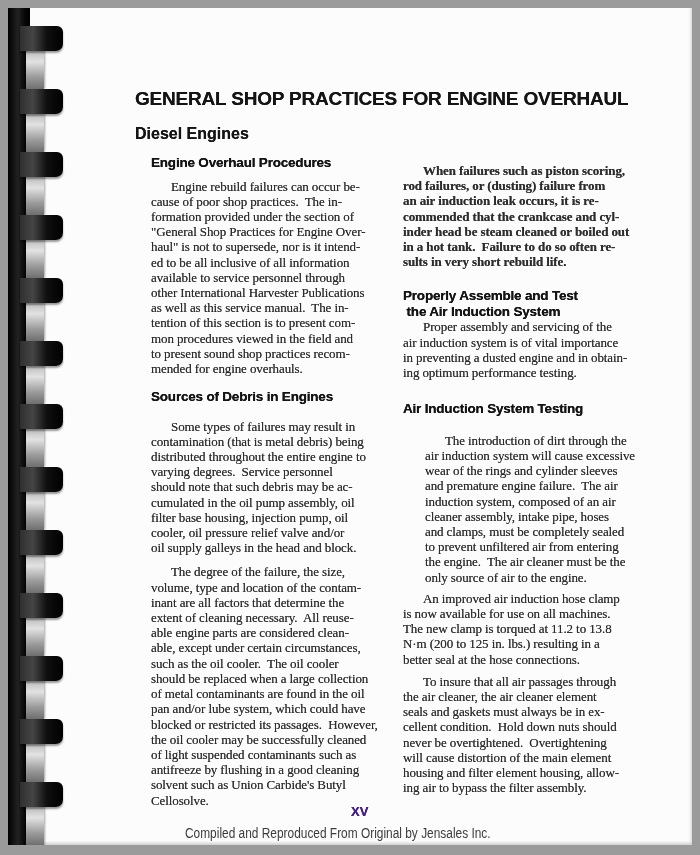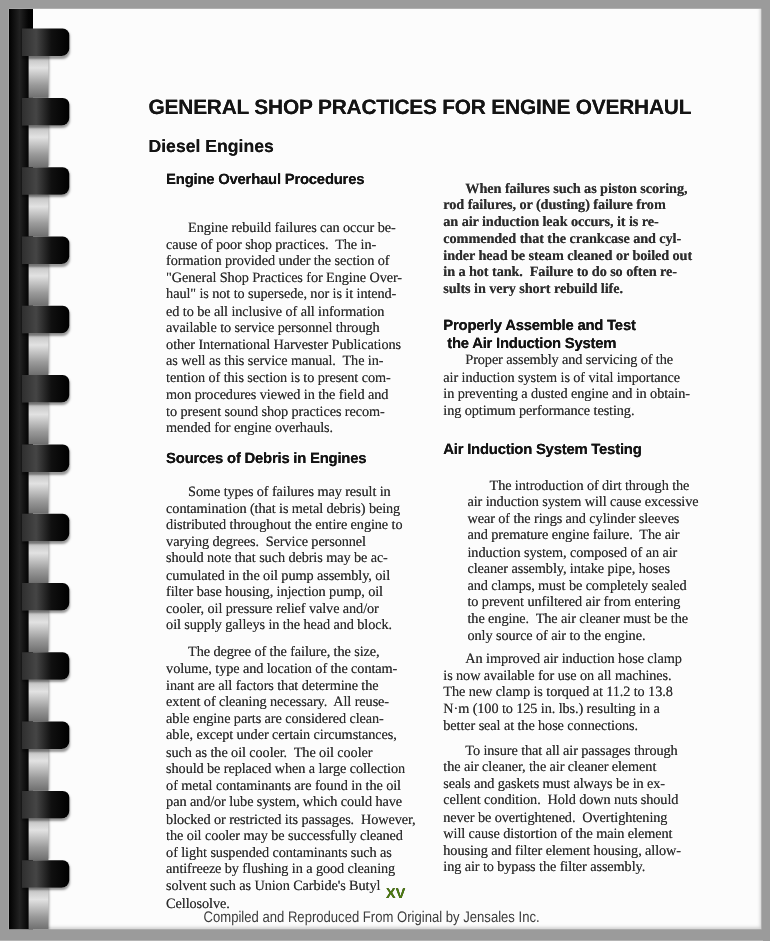--- a/index.html
+++ b/index.html
@@ -78,36 +78,36 @@
   .body-par{
     font-size:13px;line-height:15.2px;
     white-space:pre;
     text-indent:20px;
     letter-spacing:-0.1px;
     color:var(--ink);
     text-shadow:0 0 0.45px rgba(45,45,45,.75);
   }
   
   .col-left .sec-head.h1{margin-top:0;}
-  .col-left .p1{margin-top:28px;}
+  .col-left .p1{margin-top:8px;}
   .col-left .sec-head.h2{margin-top:13px;}
   .col-left .p2{margin-top:14px;}
   .col-left .p3{margin-top:9px;}
   
   .col-right .p1{margin-top:8px;font-weight:bold;}
   .col-right .sec-head.h1{margin-top:19px;}
   .col-right .p2{margin-top:0;}
   .col-right .sec-head.h2{margin-top:21px;}
   .col-right .p3{margin-top:16px;margin-left:22px;}
   .col-right .p4{margin-top:6px;}
   .col-right .p5{margin-top:7px;}
   .page-number{
     position:absolute;left:343px;top:796px;
     font-family:"Liberation Sans","DejaVu Sans",sans-serif;
-    font-size:13px;font-weight:bold;color:#4d7c0f;
+    font-size:13px;font-weight:bold;color:#4c1d95;
     text-shadow:0 0 0.4px #111;
   }
   .footer-credit{
     position:absolute;left:177px;top:817px;
     font-family:"Liberation Sans","DejaVu Sans",sans-serif;
     font-size:14px;color:#3c3c3c;
     white-space:nowrap;
   }
   .footer-credit > span{
     display:inline-block;
@@ -220,21 +220,21 @@
 and premature engine failure.  The air
 induction system, composed of an air
 cleaner assembly, intake pipe, hoses
 and clamps, must be completely sealed
 to prevent unfiltered air from entering
 the engine.  The air cleaner must be the
 only source of air to the engine.</div>
       <div class="body-par p4">An improved air induction hose clamp
 is now available for use on all machines.
 The new clamp is torqued at 11.2 to 13.8
-N·m (100 to 125 in. lbs.) resulting in a
+N·m (200 to 125 in. lbs.) resulting in a
 better seal at the hose connections.</div>
       <div class="body-par p5">To insure that all air passages through
 the air cleaner, the air cleaner element
 seals and gaskets must always be in ex-
 cellent condition.  Hold down nuts should
 never be overtightened.  Overtightening
 will cause distortion of the main element
 housing and filter element housing, allow-
 ing air to bypass the filter assembly.</div>
     </div>

